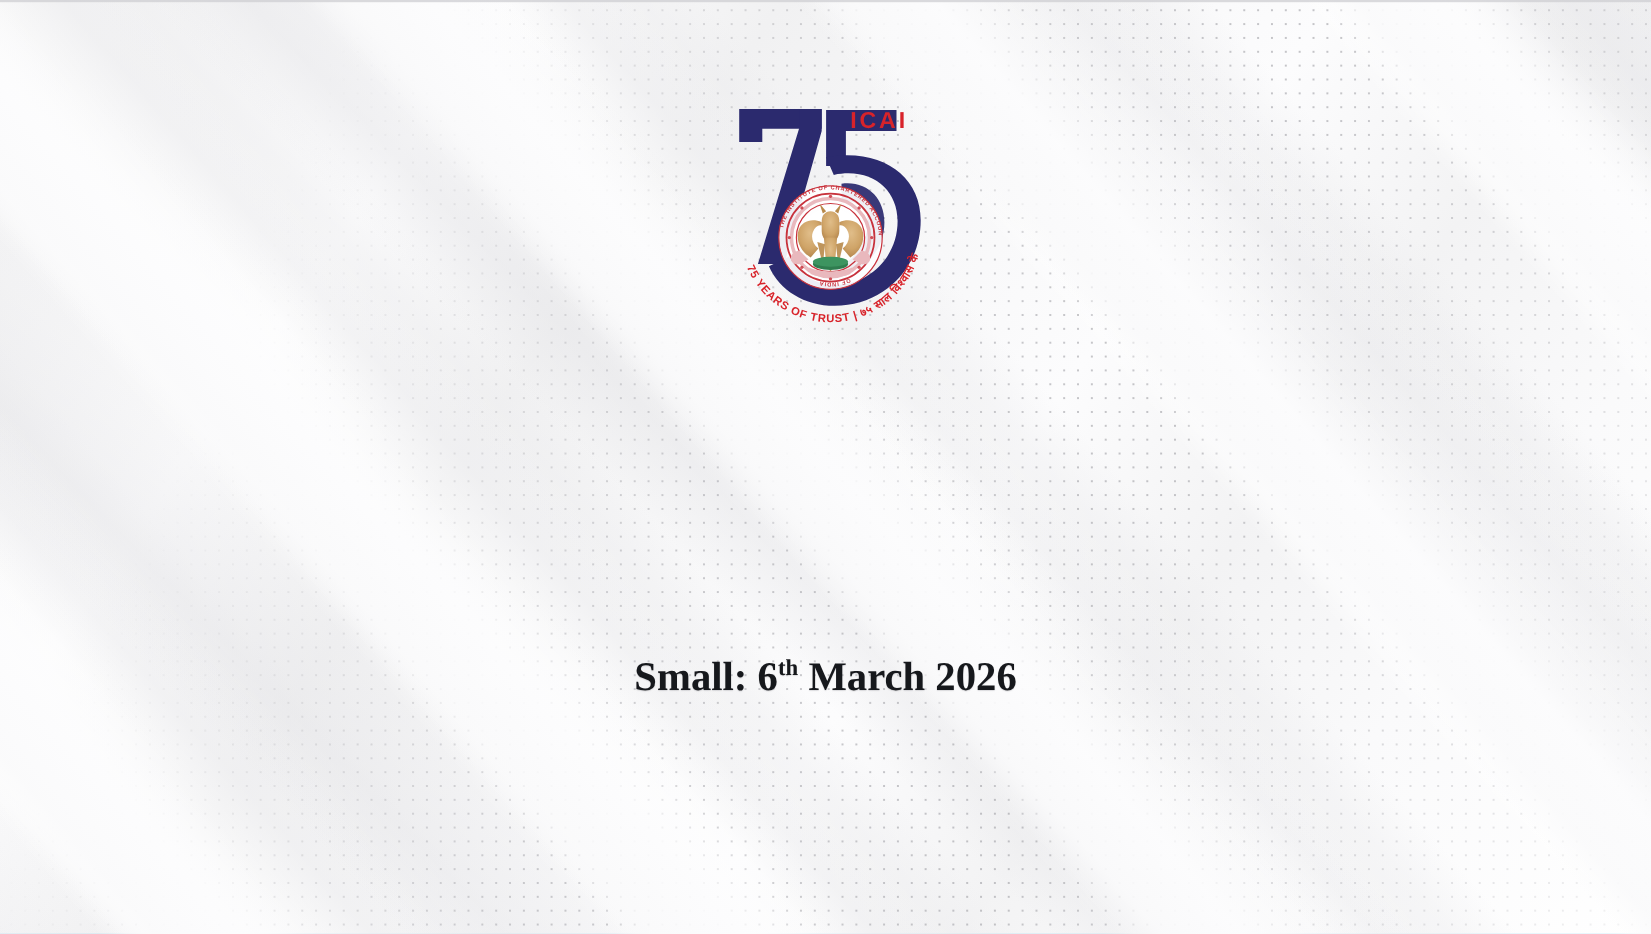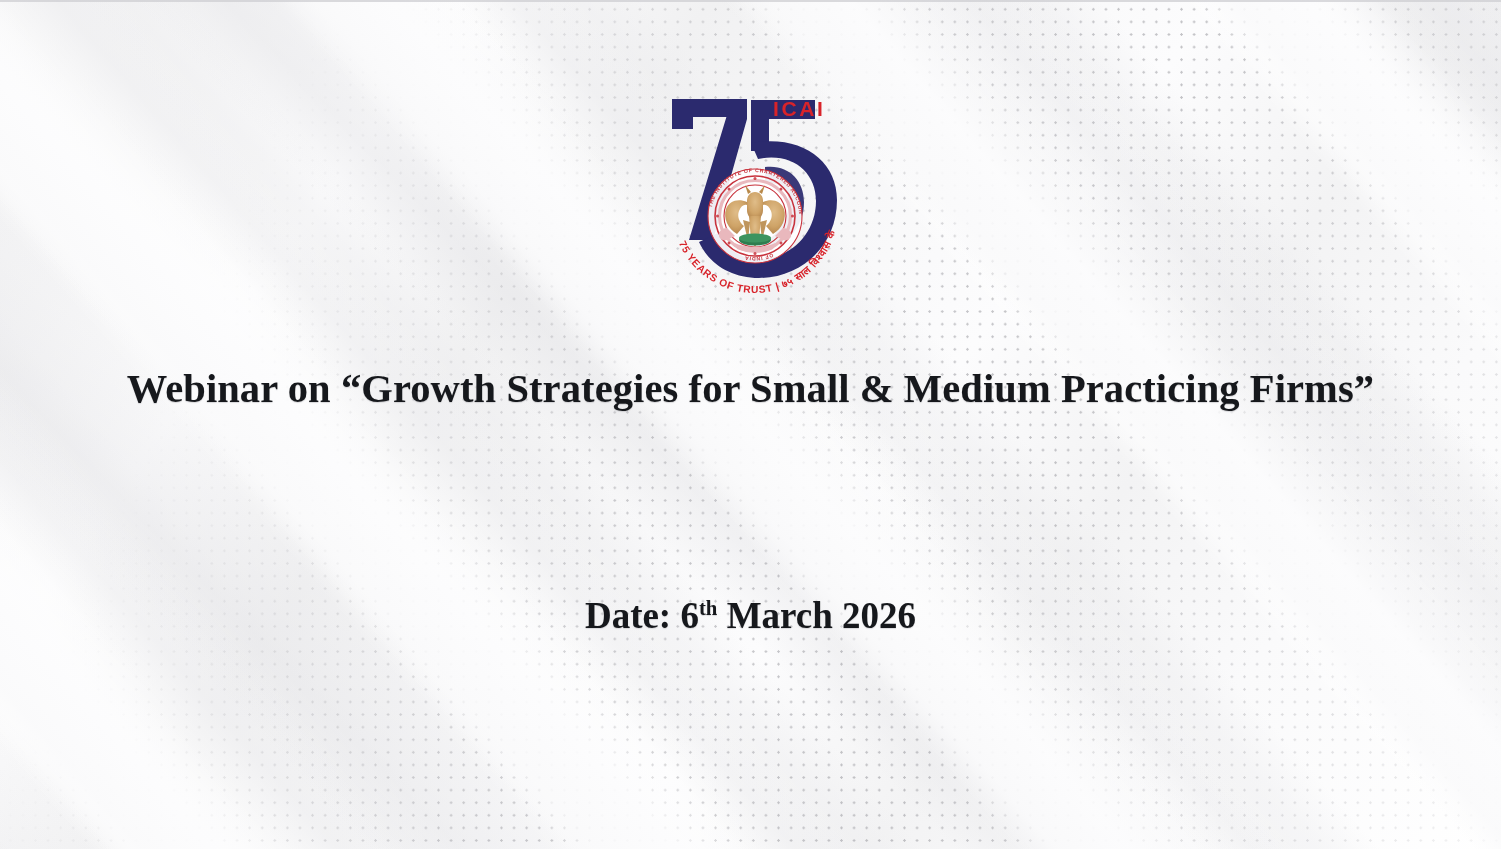--- a/index.html
+++ b/index.html
@@ -300,24 +300,23 @@
         </g>
 
         <g>
           <text font-family="'Liberation Sans', sans-serif" font-size="10.2" font-weight="bold" fill="#d8232a" letter-spacing="0.7">
             <textPath href="#arcTagline" startOffset="13%">75 YEARS OF TRUST | ७५ साल विश्वास के</textPath>
           </text>
         </g>
       </svg>
     </div>
 
-    <div class="title">Webinar on “Growth Strategies for Small &amp; Medium Practicing Firms”</div>
 
     <div class="datetime">
       <div class="dt-line">
-        <span>Date:</span>
+        <span>Small:</span>
         <span>6</span><sup>th</sup>
         <span>March 2026</span>
       </div>
     </div>
 
   </div>
 </div>
 
 </body></html>

